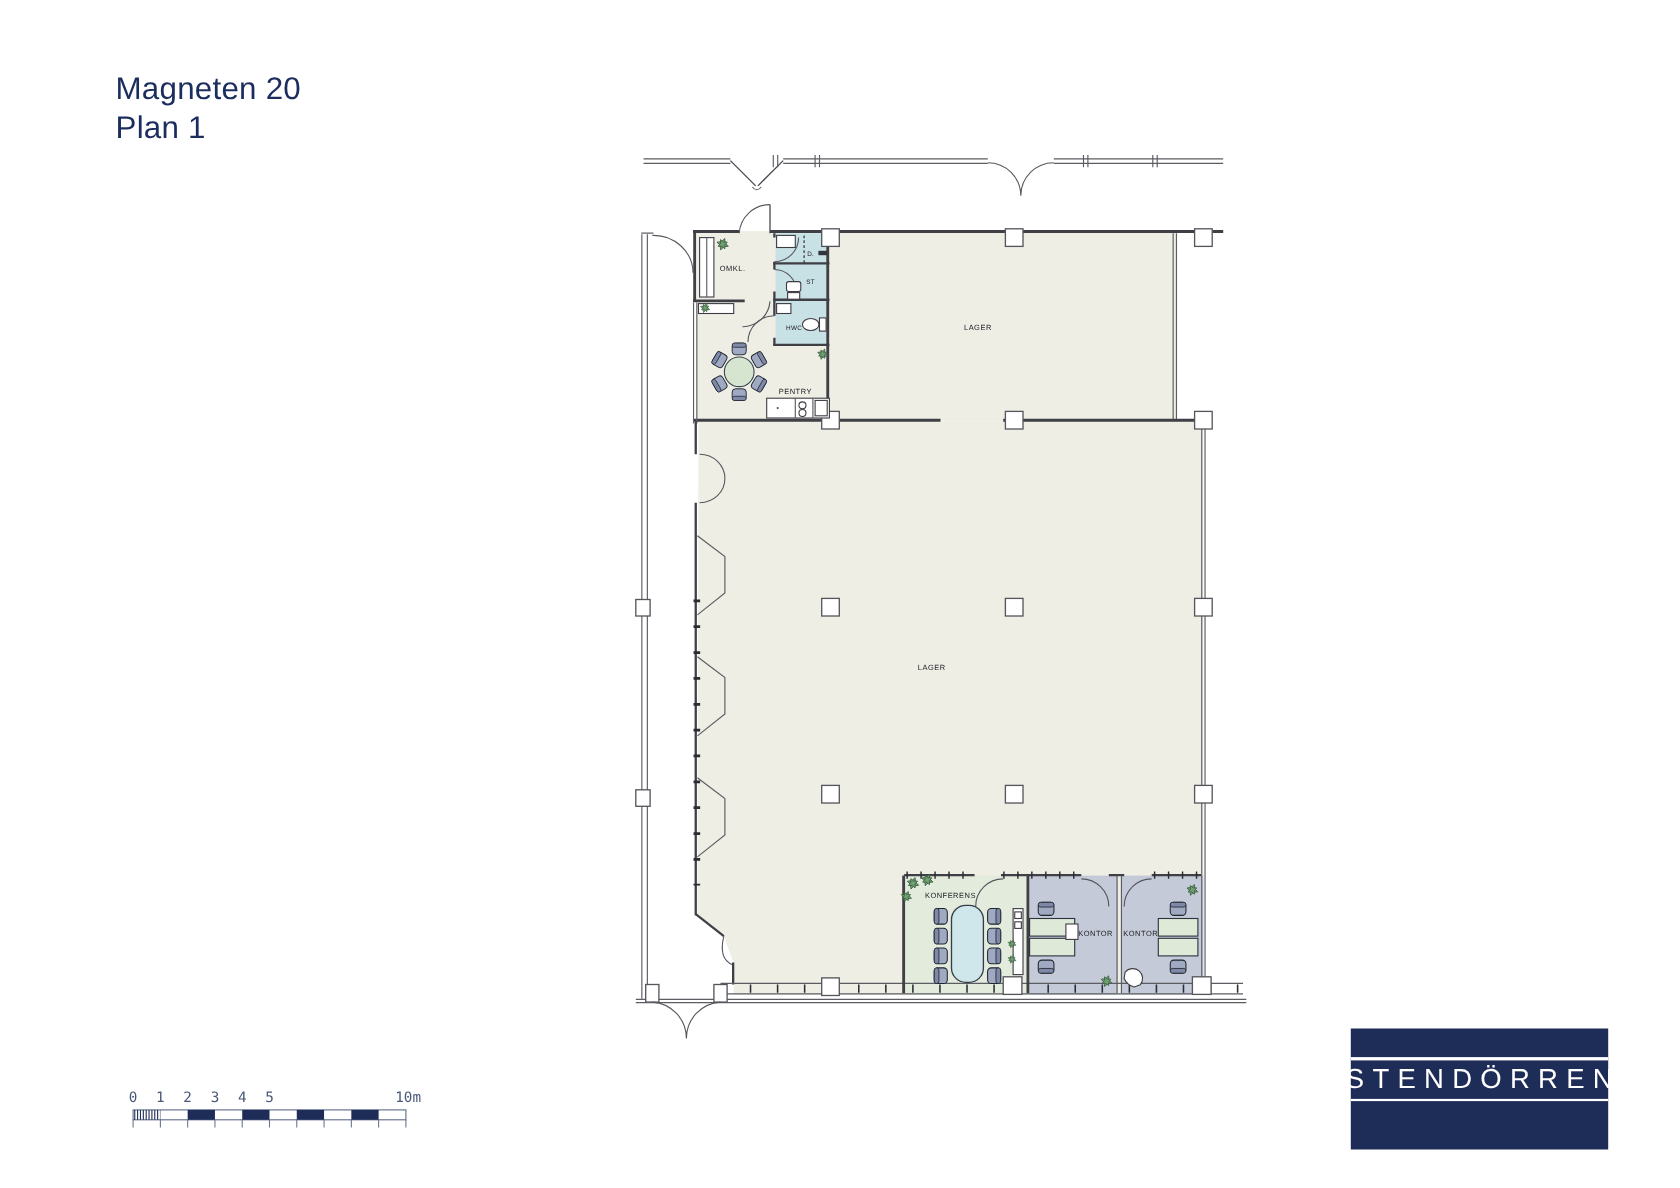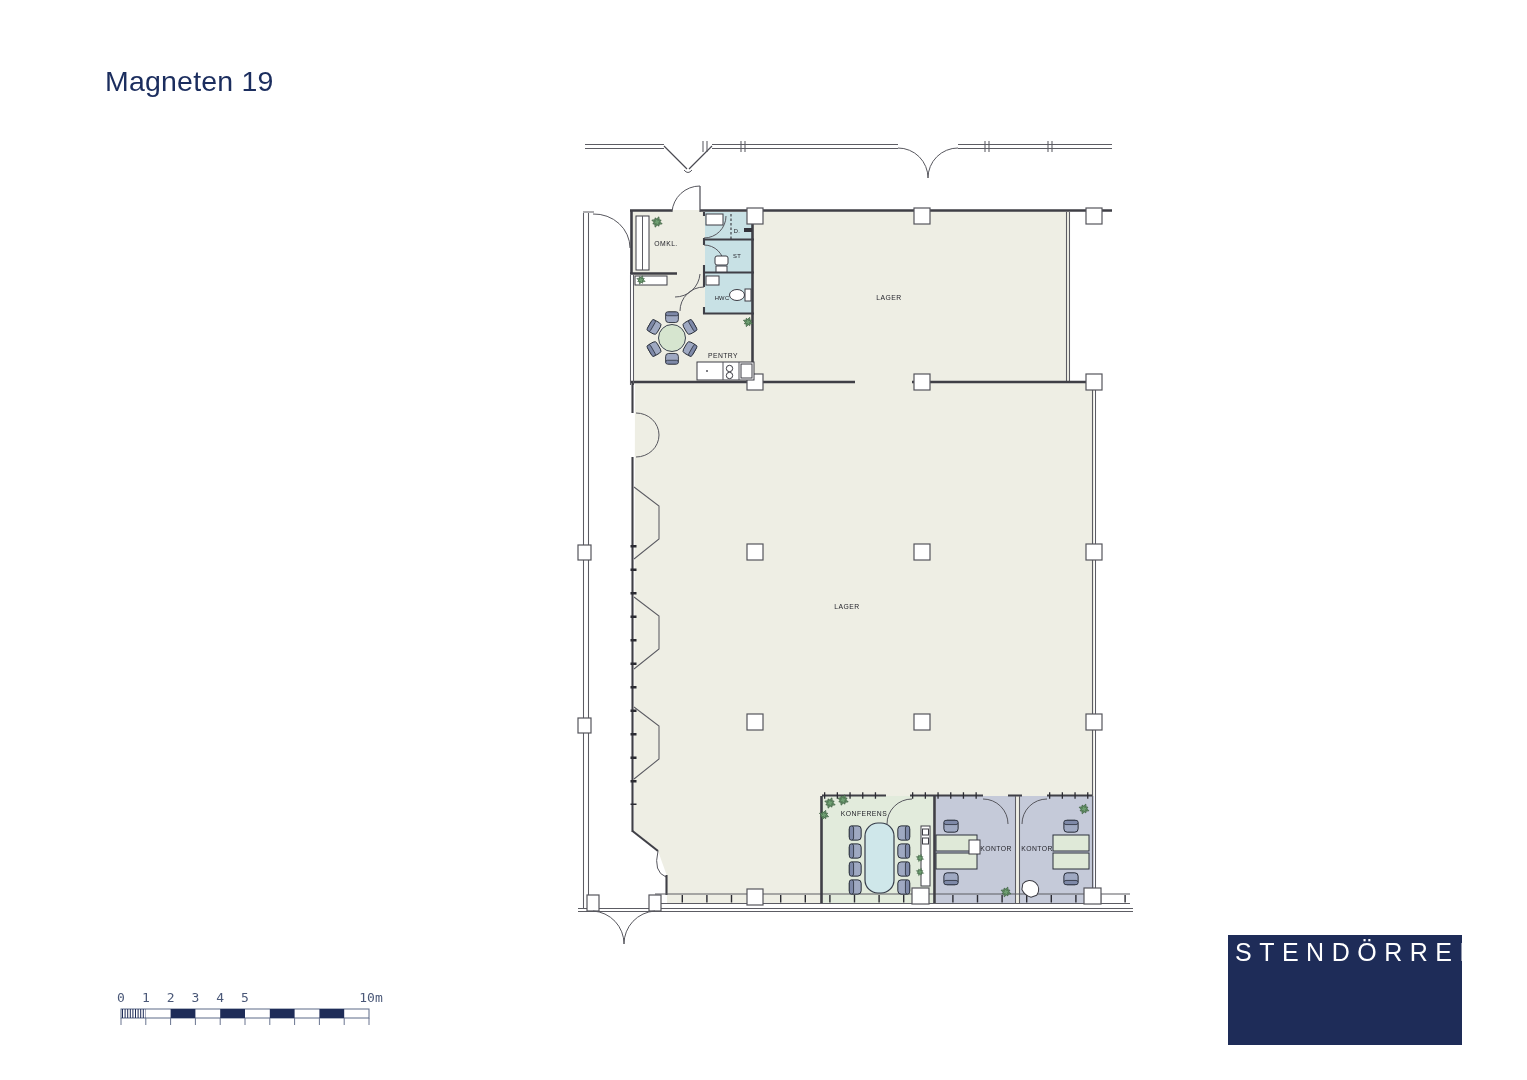--- a/index.html
+++ b/index.html
@@ -34,33 +34,34 @@
   .roundtable{fill:var(--round-table);stroke:#3c4450;stroke-width:1;}
   .tickline{stroke:#2b2b32;}
   
   .scale-svg{position:absolute;left:90px;top:988px;}
   .scale-num{font:13px "DejaVu Sans Mono",monospace;fill:var(--scale-text);text-anchor:middle;}
   .scale-outline{fill:#fff;stroke:#5c6a88;stroke-width:1;}
   .scale-fill{fill:var(--scale-fill);}
   .scale-tick{stroke:#6a7590;stroke-width:1;}
   
   .logo{position:absolute;left:1228px;top:935px;width:234px;height:110px;
-        background:var(--logo-bg);display:flex;flex-direction:row;}
+        background:var(--logo-bg);display:flex;flex-direction:column;}
   .logo .band-top{height:26px;}
   .logo .rule{height:2.5px;background:#fff;margin:0 0;}
   .logo .band-mid{height:35px;display:flex;align-items:center;justify-content:center;}
   .logo .band-mid span{color:var(--logo-text);font-size:25px;letter-spacing:7.5px;
         font-weight:500;padding-left:7px;}
   .logo .band-bot{flex:1;}
 </style>
 </head>
 <body>
 
 <div class="title-block">
-  <div class="l1">Magneten 19</div>
+  <div class="l1">Magneten 20</div>
+  <div class="l3">Plan 1</div>
 </div>
 
 <svg class="plan-svg" width="1527" height="1080" viewBox="0 0 1527 1080">
   <defs>
     <g id="plantShape">
       <path class="plant-star" transform="rotate(20)" d="M0,-5.5 L1.8,-1.8 L5.5,0 L1.8,1.8 L0,5.5 L-1.8,1.8 L-5.5,0 L-1.8,-1.8 Z"></path>
       <path class="plant-star" transform="rotate(65)" d="M0,-4.6 L1.5,-1.5 L4.6,0 L1.5,1.5 L0,4.6 L-1.5,1.5 L-4.6,0 L-1.5,-1.5 Z"></path>
     </g>
     <g id="chairShape">
       <rect class="chair-body" x="-7.5" y="-6" width="15" height="12.5" rx="3.5"></rect>

